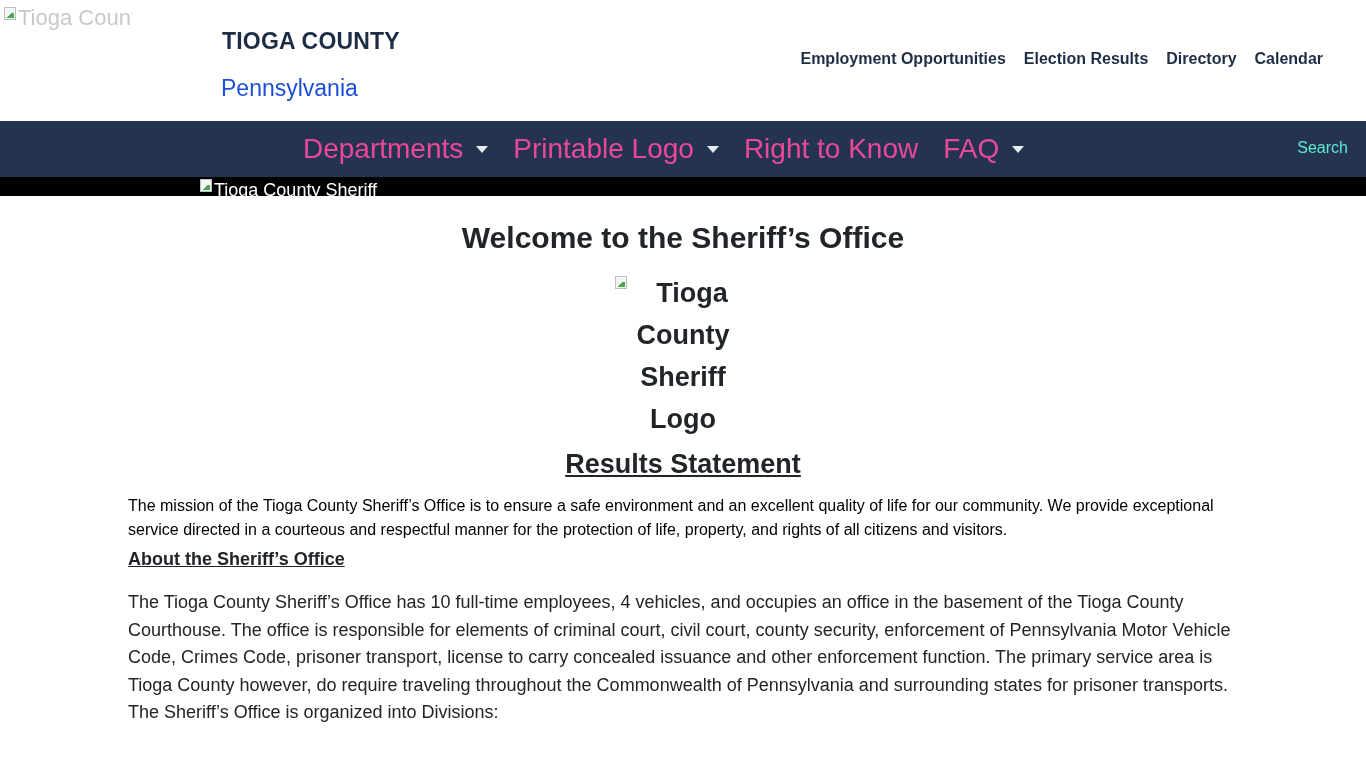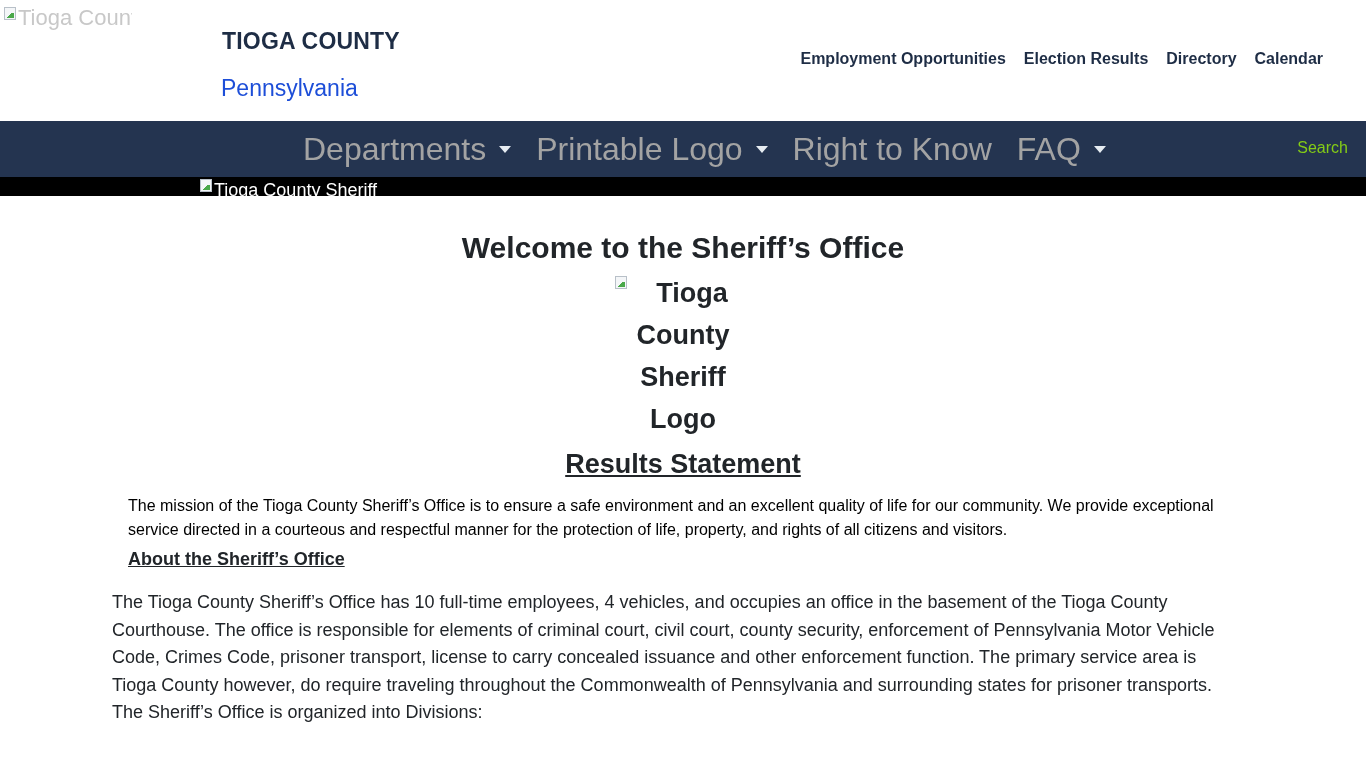--- a/index.html
+++ b/index.html
@@ -12,39 +12,39 @@
     .broken-img-icon::before { content: ""; position: absolute; left: 0; top: 0; width: 10px; height: 11px; border: 1px solid #b8c0c8; background: #f4f6f8; }
     .broken-img-icon::after { content: ""; position: absolute; left: 1px; bottom: 1px; width: 9px; height: 5px; background: linear-gradient(135deg, transparent 45%, #4aa84a 45%); }
     .logo-alt { font-size: 22px; color: #c8c8c8; line-height: 26px; }
     .brand-title { position: absolute; left: 222px; top: 28px; font-size: 23px; font-weight: bold; color: #1e2d45; letter-spacing: 0.2px; }
     .brand-sub { position: absolute; left: 221px; top: 75px; font-size: 23px; color: #1d4ed8; }
     .top-links { position: absolute; right: 43px; top: 50px; display: flex; gap: 18px; }
     .top-links a { font-size: 16px; font-weight: bold; color: #1e2d45; text-decoration: none; }
 
     .navbar { position: relative; height: 56px; background: #243450; }
     .nav-items { position: absolute; left: 303px; top: 0; height: 56px; display: flex; align-items: center; gap: 25px; }
-    .nav-item { display: flex; align-items: center; font-size: 32px; color: #a3a3a3; cursor: pointer; }
+    .nav-item { display: flex; align-items: center; font-size: 28px; color: #ec4899; cursor: pointer; }
     .caret { display: inline-block; width: 0; height: 0; margin-left: 13px; border-left: 6px solid transparent; border-right: 6px solid transparent; border-top: 7px solid #e6ecf2; }
-    .nav-search { position: absolute; right: 18px; top: 18px; font-size: 16px; color: #84cc16; cursor: pointer; }
+    .nav-search { position: absolute; right: 18px; top: 18px; font-size: 16px; color: #5eead4; cursor: pointer; }
 
     .banner { position: relative; height: 19px; background: #000; }
     .banner-img { position: absolute; left: 200px; top: 1px; display: flex; align-items: flex-start; }
     .banner-img .broken-img-icon { margin-top: 1px; }
     .banner-alt { font-size: 18px; color: #fff; line-height: 24px; }
 
     .main { position: relative; }
-    .welcome { position: absolute; left: 0; width: 1366px; top: 35px; text-align: center; font-size: 30px; font-weight: bold; color: #212529; }
+    .welcome { position: absolute; left: 0; width: 1366px; top: 25px; text-align: center; font-size: 30px; font-weight: bold; color: #212529; }
     .logo-block { position: absolute; left: 613px; top: 76px; width: 140px; text-align: center; }
     .logo-block .broken-img-icon { position: absolute; left: 2px; top: 2px; }
     .logo-line { display: block; font-size: 27px; font-weight: bold; color: #212529; line-height: 42px; }
     .logo-line.first { padding-left: 18px; }
     .mission-title { position: absolute; left: 0; width: 1366px; top: 253px; text-align: center; font-size: 27px; font-weight: bold; color: #212529; text-decoration: underline; }
     .mission-text { position: absolute; left: 128px; width: 1110px; top: 298px; text-align: left; font-size: 16px; line-height: 24px; color: #000000; }
     .about-title { position: absolute; left: 128px; top: 353px; font-size: 18px; font-weight: bold; color: #212529; text-decoration: underline; }
-    .about-text { position: absolute; left: 112px; width: 1110px; top: 393px; font-size: 18px; line-height: 27.5px; color: #212529; }
+    .about-text { position: absolute; left: 128px; width: 1110px; top: 393px; font-size: 18px; line-height: 27.5px; color: #212529; }
   </style>
 </head>
 <body>
 
 <header class="header">
   <a class="logo-img">
     <span class="broken-img-icon"></span>
     <span class="logo-alt">Tioga County</span>
   </a>
   <div class="brand-title">TIOGA COUNTY</div>

